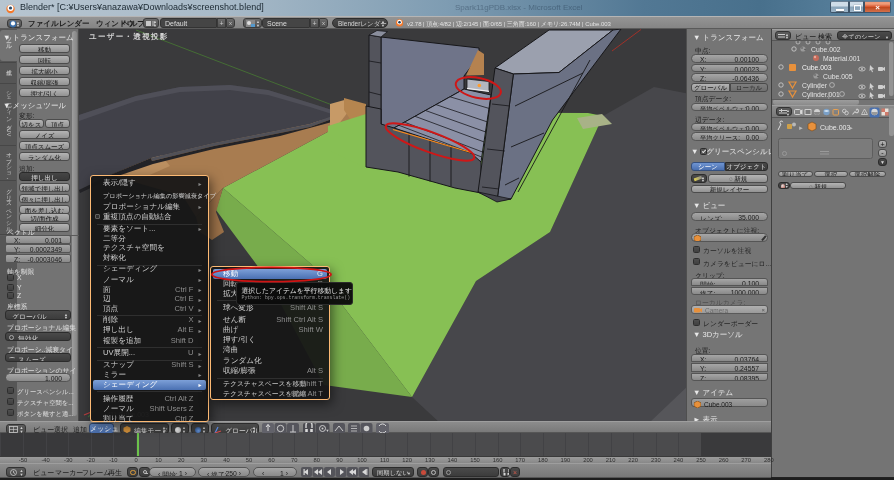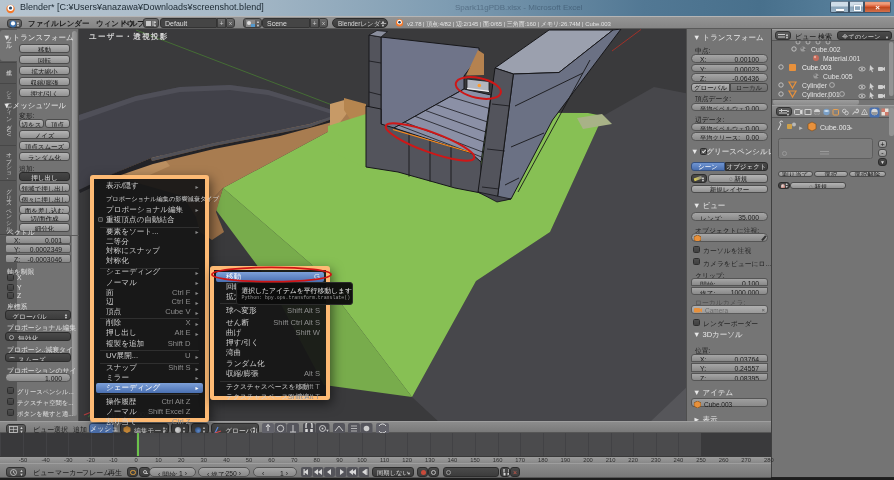--- a/index.html
+++ b/index.html
@@ -19,21 +19,21 @@
 .plabel{font-size:6.8px;color:#202020;}
 .pill{background:linear-gradient(#a6a6a6,#898989);border:1px solid #555;border-radius:7px;font-size:6.8px;color:#1a1a1a;overflow:hidden;white-space:nowrap;}
 .pill .val{position:absolute;right:8px;top:1.2px;}
 .pill .key{position:absolute;left:8px;top:1.2px;}
 .btn{background:linear-gradient(#b4b4b4,#929292);border:1px solid #4c4c4c;border-radius:3px;font-size:6.5px;color:#111;text-align:center;overflow:hidden;white-space:nowrap;}
 .dark{background:linear-gradient(#4a4a4a,#3c3c3c);border:1px solid #2c2c2c;border-radius:3px;color:#d8d8d8;font-size:6.8px;overflow:hidden;white-space:nowrap;}
 .cb{width:7px;height:7px;background:linear-gradient(#4e4e4e,#404040);border:1px solid #2e2e2e;border-radius:1.5px;}
 .cbl{font-size:6.8px;color:#1f1f1f;white-space:nowrap;}
 .arr{color:#cfcfcf;font-size:6px;}
 
-.menu{background:rgba(22,22,22,0.94);border:4px solid #fdba74;border-radius:3px;box-shadow:2px 4px 12px rgba(0,0,0,0.55);z-index:40;padding-left:12px;}
+.menu{background:rgba(22,22,22,0.94);border:1px solid #fdba74;border-radius:3px;box-shadow:2px 4px 12px rgba(0,0,0,0.55);z-index:40;padding-left:12px;}
 .mi{position:absolute;left:2px;right:2px;height:10.2px;font-size:7.6px;color:#cfcfcf;line-height:10.2px;}
 .mi .lbl{position:absolute;left:10px;top:0;}
 .mi .sc{position:absolute;right:12px;top:0;color:#8d8d8d;}
 .mi .sa{position:absolute;right:3px;top:0.5px;color:#8a8a8a;font-size:5px;}
 .mi.hl{background:linear-gradient(#7da0d8,#4a70b2);border-radius:2px;color:#fff;}
 .msep{position:absolute;left:6px;right:6px;height:1px;background:#0a0a0a;border-bottom:1px solid #2f2f2f;}
 
 .edhdr{background:linear-gradient(#8c8c8c,#797979);border-top:1px solid #9e9e9e;border-bottom:1px solid #565656;}
 .hmenu{font-size:7px;color:#181818;}
 .iconbtn{background:linear-gradient(#5c5c5c,#474747);border:1px solid #333;border-radius:3px;}
@@ -749,21 +749,21 @@
     </div>
   <div class="msep" style="top:47.5px;"></div>
   <div class="mi" style="top:47.5px;">
       <span class="lbl jp">要素をソート...</span>
       <span class="sa">►</span>
     </div>
   <div class="mi" style="top:57.7px;">
       <span class="lbl jp">二等分</span>
     </div>
   <div class="mi" style="top:67.1px;">
-      <span class="lbl jp">対称にスナップ</span>
+      <span class="lbl jp">テクスチャ空間を</span>
     </div>
   <div class="mi" style="top:77.2px;">
       <span class="lbl jp">対称化</span>
     </div>
   <div class="msep" style="top:88.5px;"></div>
   <div class="mi" style="top:88.2px;">
       <span class="lbl jp">シェーディング</span>
       <span class="sa">►</span>
     </div>
   <div class="mi" style="top:98.5px;">
@@ -775,21 +775,21 @@
       <span class="sc">Ctrl F</span>
       <span class="sa">►</span>
     </div>
   <div class="mi" style="top:118px;">
       <span class="lbl jp">辺</span>
       <span class="sc">Ctrl E</span>
       <span class="sa">►</span>
     </div>
   <div class="mi" style="top:128.1px;">
       <span class="lbl jp">頂点</span>
-      <span class="sc">Cube V</span>
+      <span class="sc">Ctrl V</span>
       <span class="sa">►</span>
     </div>
   <div class="msep" style="top:139px;"></div>
   <div class="mi" style="top:139.4px;">
       <span class="lbl jp">削除</span>
       <span class="sc">X</span>
       <span class="sa">►</span>
     </div>
   <div class="mi" style="top:149.2px;">
       <span class="lbl jp">押し出し</span>
@@ -820,21 +820,21 @@
       <span class="lbl jp">シェーディング</span>
       <span class="sa" style="color:#fff;">►</span>
     </div>
   <div class="msep" style="top:215px;"></div>
   <div class="mi" style="top:217.8px;">
       <span class="lbl jp">操作履歴</span>
       <span class="sc">Ctrl Alt Z</span>
     </div>
   <div class="mi" style="top:227.9px;">
       <span class="lbl jp">ノーマル</span>
-      <span class="sc">Shift Excel Z</span>
+      <span class="sc">Shift Users Z</span>
     </div>
   <div class="mi" style="top:238.1px;">
       <span class="lbl jp">割り当て</span>
       <span class="sc">Ctrl Z</span>
     </div>
 </div>
 
 <div class="abs menu" style="left:210px;top:265.5px;width:120px;height:134.5px;">
   <div class="mi hl" style="top:2px;">
       <span class="lbl jp">移動</span>

